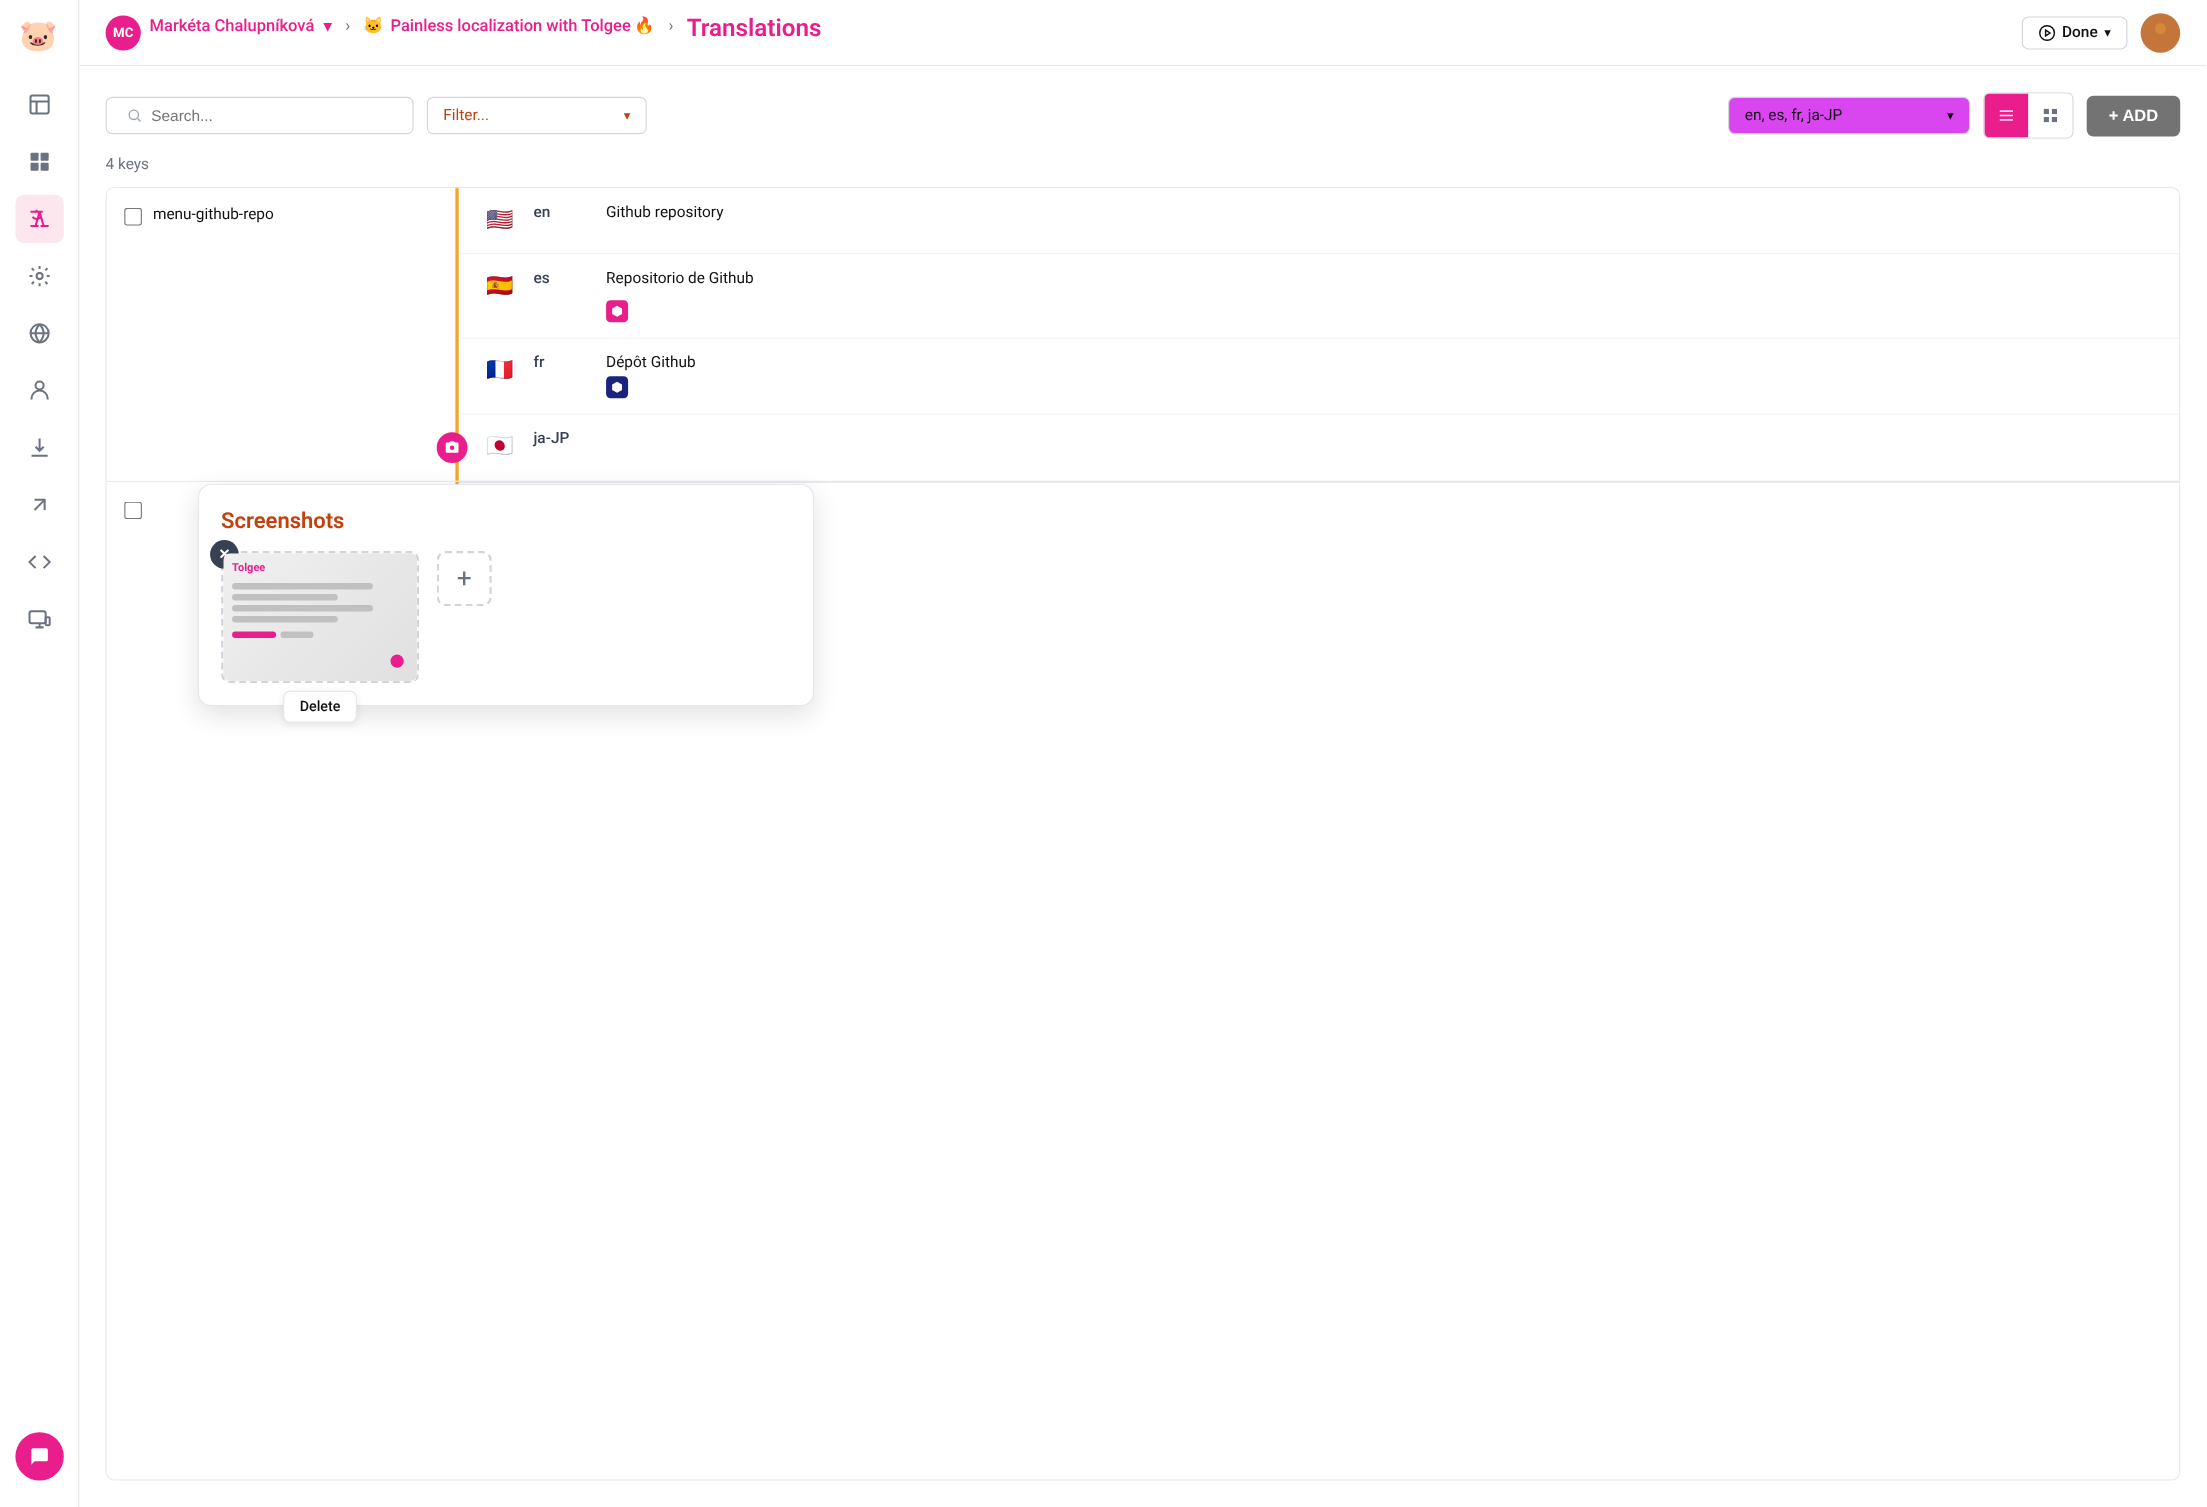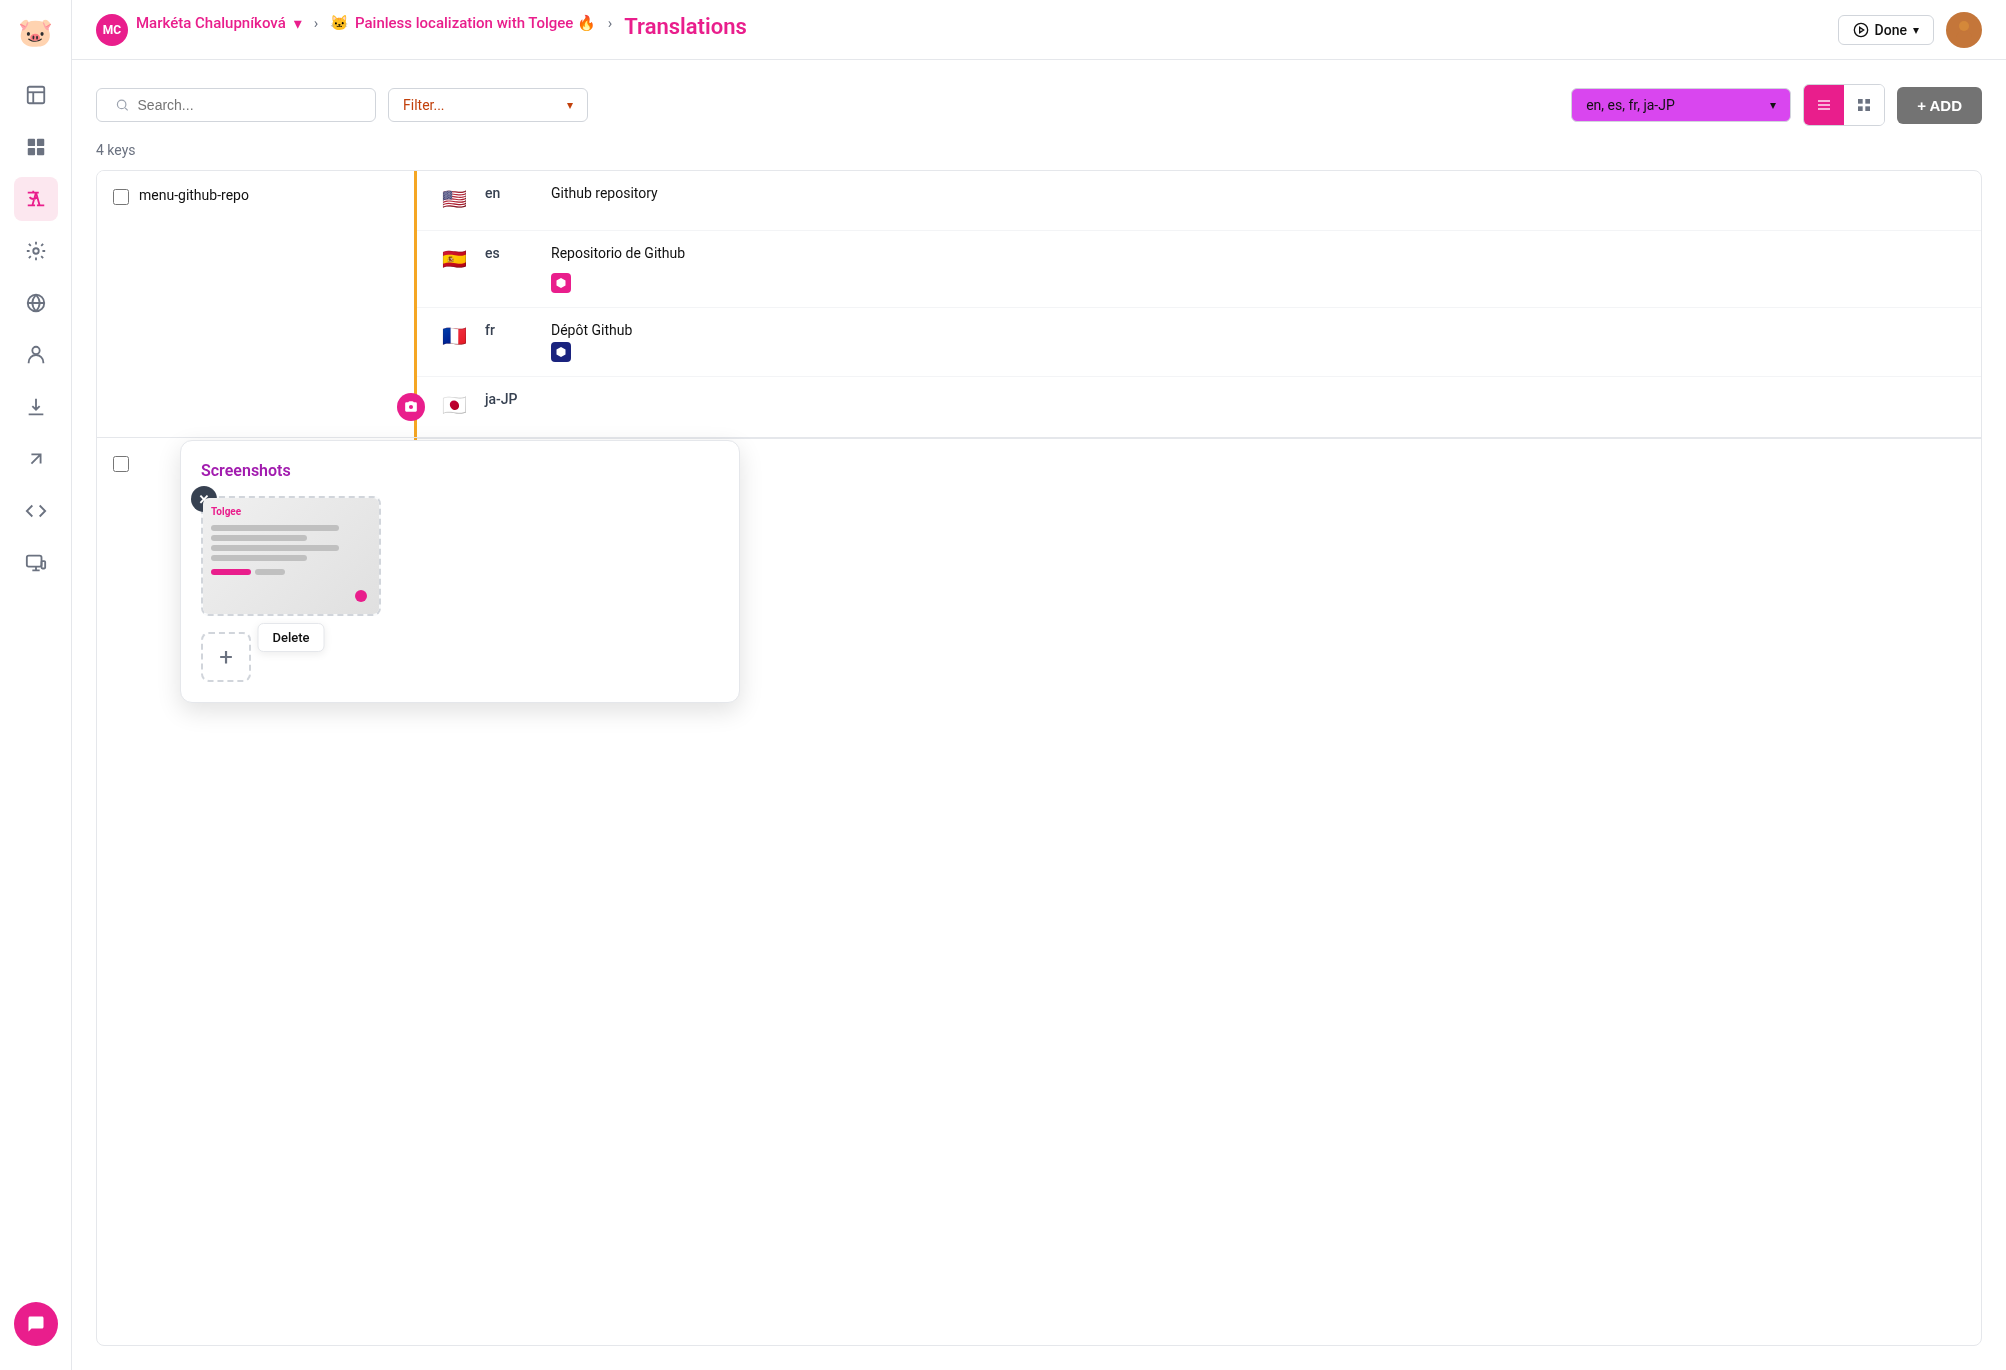--- a/index.html
+++ b/index.html
@@ -327,30 +327,29 @@
       top: 380px;
       width: 560px;
       background: #fff;
       border: 1px solid #e5e7eb;
       border-radius: 12px;
       box-shadow: 0 8px 24px rgba(0,0,0,0.12);
       padding: 20px;
       z-index: 100;
     }
     .screenshots-title {
-      font-size: 16px;
+      font-size: 20px;
       font-weight: 600;
-      color: #a21caf;
+      color: #c2410c;
       margin-bottom: 16px;
     }
     .screenshots-grid {
       display: flex;
       gap: 16px;
       align-items: flex-start;
-      flex-direction: column;
     }
     .screenshot-item {
       position: relative;
       width: 180px;
       height: 120px;
     }
     .screenshot-thumb {
       width: 180px;
       height: 120px;
       border: 2px dashed #d1d5db;

